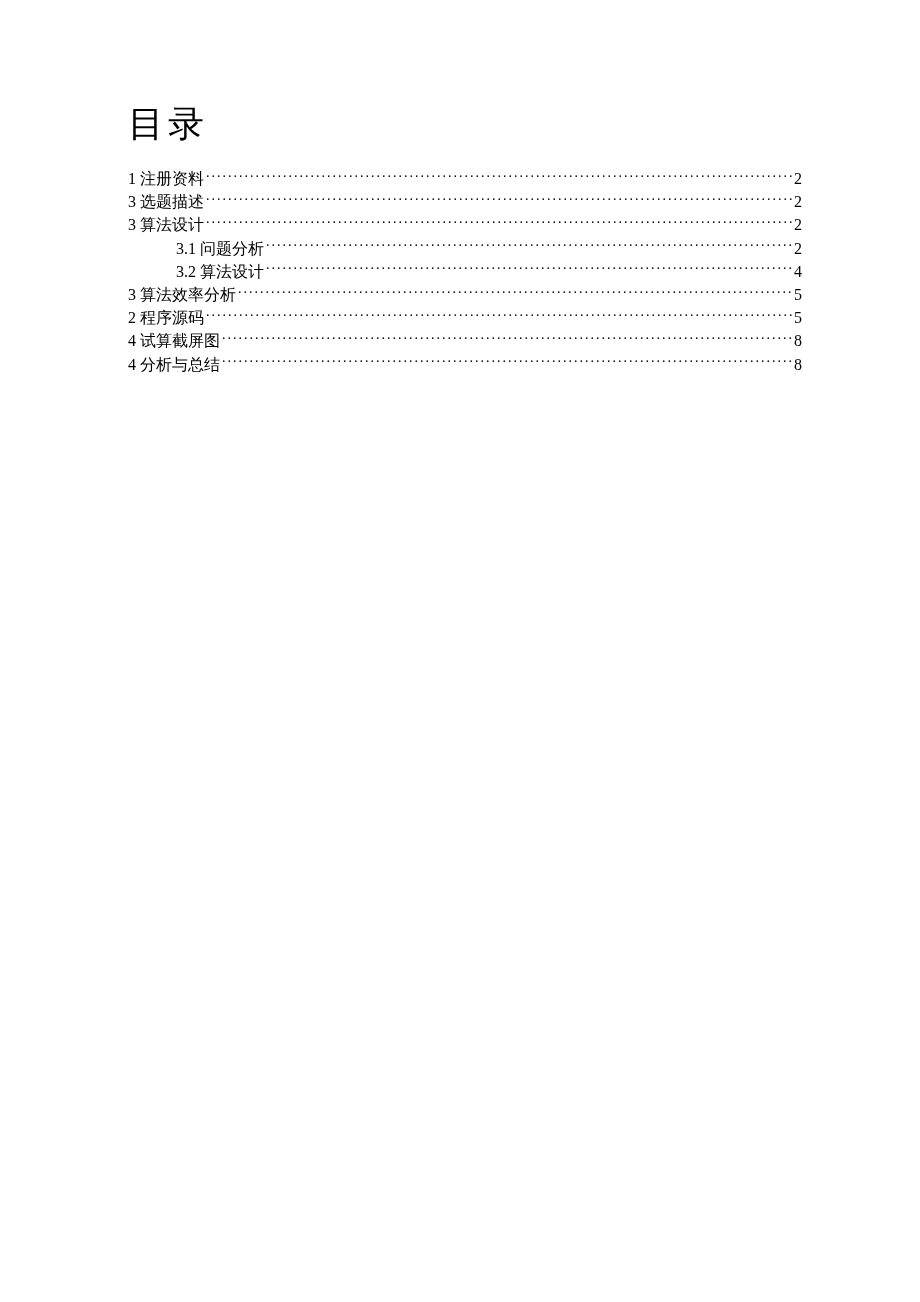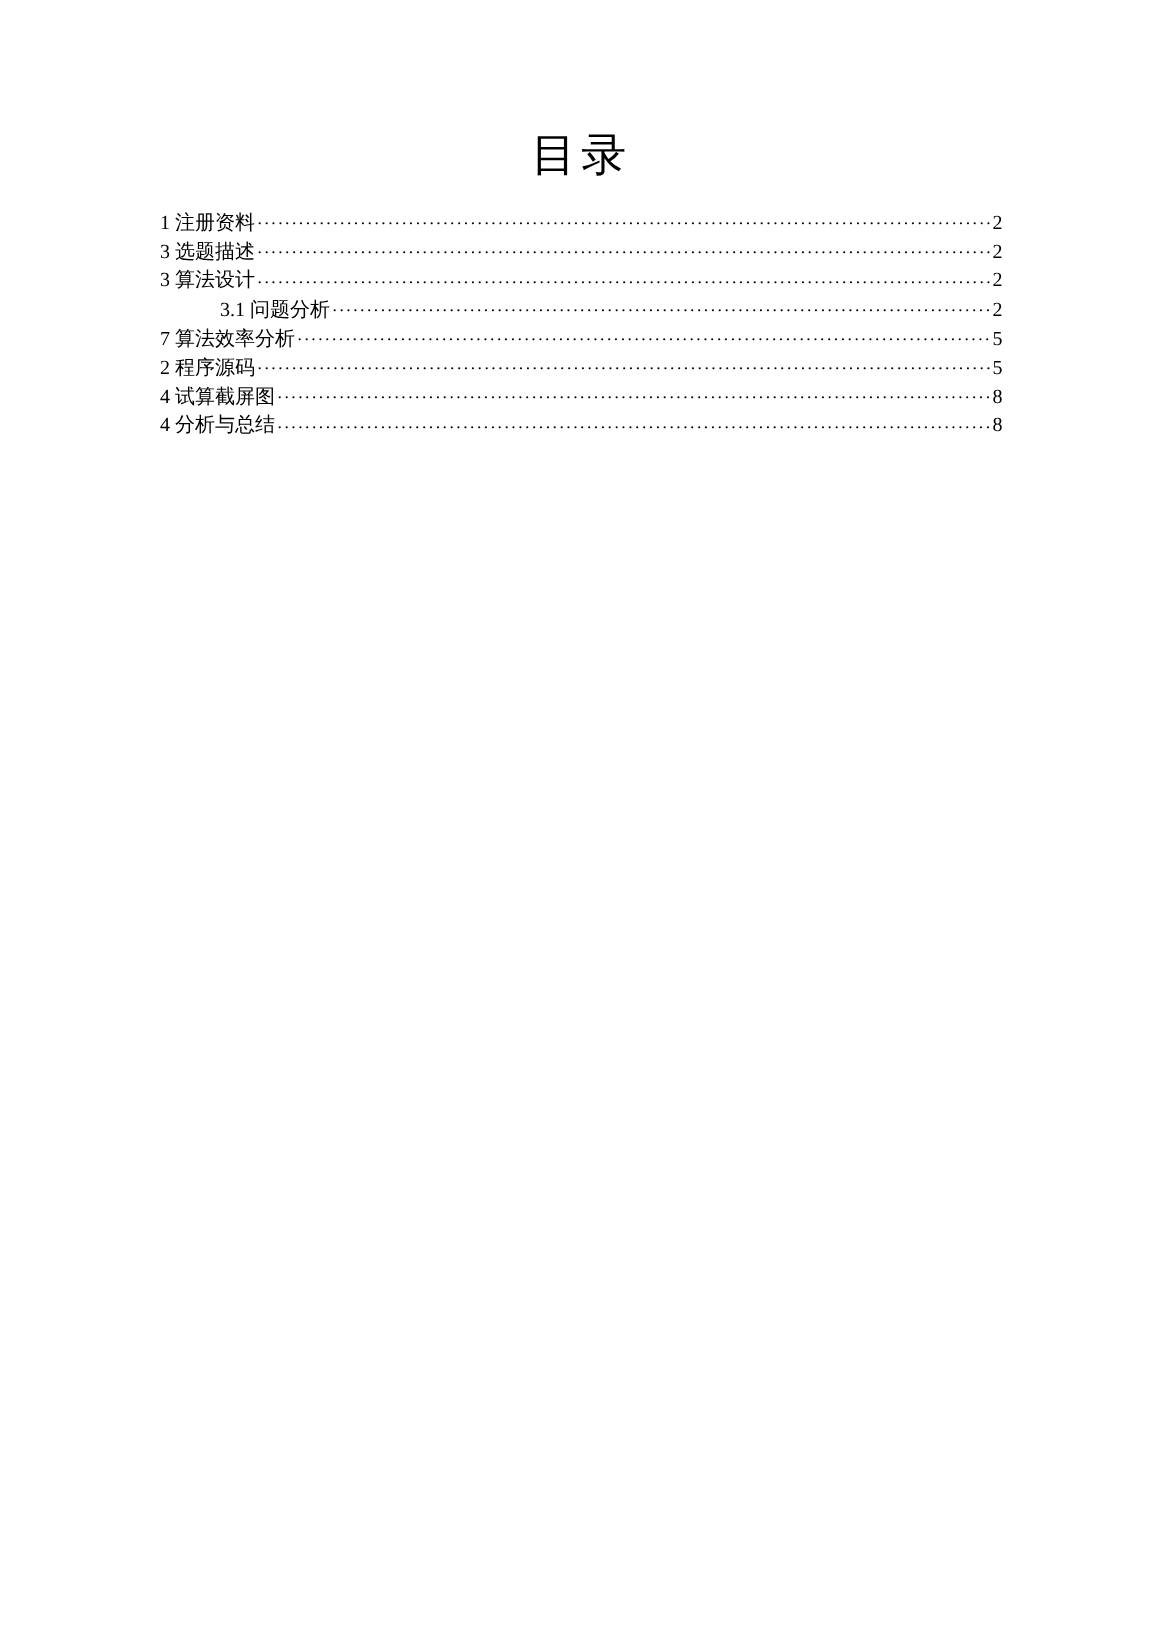--- a/index.html
+++ b/index.html
@@ -9,33 +9,33 @@
     }
     body {
       width: 920px;
       height: 1302px;
       background: #ffffff;
       font-family: "SimSun", "宋体", serif;
       color: #000000;
       padding: 100px 118px 0 128px;
     }
     .title {
-      text-align: center;
+      text-align: left;
       font-size: 36px;
       font-weight: normal;
       margin-bottom: 18px;
       letter-spacing: 4px;
     }
     .toc {
       font-size: 16px;
       line-height: 1.45;
     }
     .toc-entry {
       display: flex;
-      align-items: center;
+      align-items: flex-start;
       white-space: nowrap;
     }
     .toc-entry.level-1 {
       padding-left: 0;
     }
     .toc-entry.level-2 {
       padding-left: 48px;
     }
     .toc-label {
       flex-shrink: 0;
@@ -78,22 +78,27 @@
   <div class="toc-entry level-1">
     <span class="toc-label">3 算法设计</span>
     <span class="toc-leader"></span>
     <span class="toc-page">2</span>
   </div>
   <div class="toc-entry level-2">
     <span class="toc-label">3.1 问题分析</span>
     <span class="toc-leader"></span>
     <span class="toc-page">2</span>
   </div>
+  <div class="toc-entry level-2">
+    <span class="toc-label">3.2 算法设计</span>
+    <span class="toc-leader"></span>
+    <span class="toc-page">4</span>
+  </div>
   <div class="toc-entry level-1">
-    <span class="toc-label">7 算法效率分析</span>
+    <span class="toc-label">3 算法效率分析</span>
     <span class="toc-leader"></span>
     <span class="toc-page">5</span>
   </div>
   <div class="toc-entry level-1">
     <span class="toc-label">2 程序源码</span>
     <span class="toc-leader"></span>
     <span class="toc-page">5</span>
   </div>
   <div class="toc-entry level-1">
     <span class="toc-label">4 试算截屏图</span>

